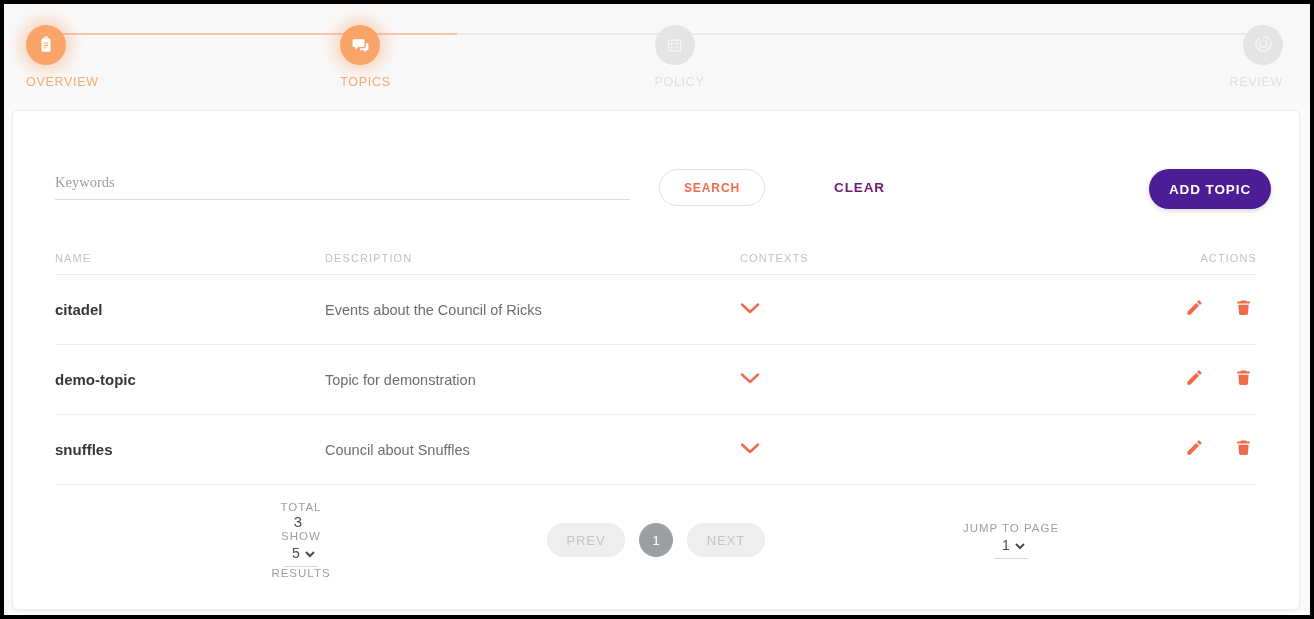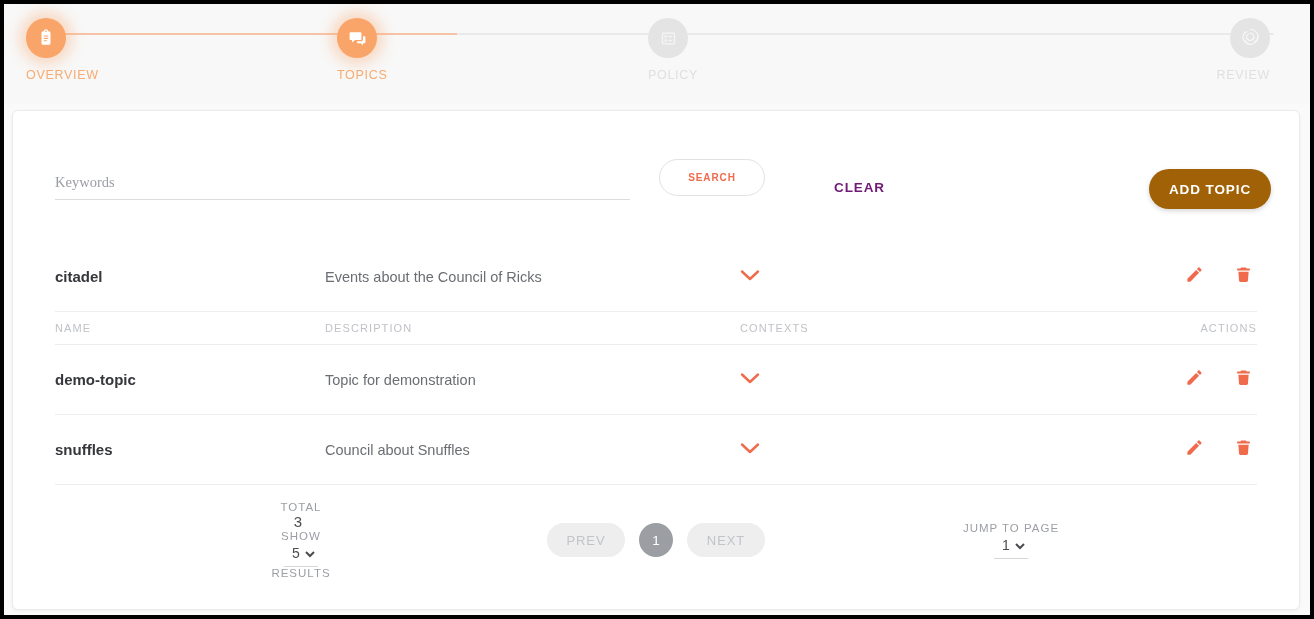--- a/index.html
+++ b/index.html
@@ -41,23 +41,23 @@
   .stepper-track-done {
     position: absolute;
     left: 0;
     top: 0;
     width: 33.6%;
     height: 2px;
     background: #f7c3a6;
   }
   .steps {
     position: absolute;
-    left: 0; right: 18px; top: 0;
-    display: flex;
-    padding: 4px 18px;
+    left: 0; right: 5px; top: 0;
+    display: flex;
+    padding: 11px 18px;
   }
   .step {
     flex: 1;
     display: flex;
     flex-direction: column;
     position: relative;
   }
   .step:first-child { align-items: flex-start; padding-left: 4px; }
   .step:last-child  { align-items: flex-end;  padding-right: 4px; }
 
@@ -125,28 +125,28 @@
     color: #55575c;
     padding: 0 0 8px 0;
     background: transparent;
     font-family: Liberation Serif, serif;
   }
   .keywords-input::placeholder { color: #9a9da3; }
 
   .btn-search {
     position: absolute;
     left: 646px;
-    top: 48px;
+    top: 58px;
     width: 106px;
     height: 37px;
     border-radius: 19px;
     border: 1px solid #e2e2e2;
     background: #fff;
     color: #ef6b4c;
-    font-size: 10px;
+    font-size: 12px;
     font-weight: bold;
     letter-spacing: 0.9px;
     cursor: pointer;
     font-family: "Liberation Sans", sans-serif;
   }
   .btn-clear {
     position: absolute;
     left: 807px;
     top: 58px;
     height: 37px;
@@ -161,21 +161,21 @@
     font-family: "Liberation Sans", sans-serif;
   }
   .btn-add {
     position: absolute;
     right: 28px;
     top: 58px;
     width: 122px;
     height: 40px;
     border-radius: 22px;
     border: none;
-    background: #a16207;
+    background: #4c1d95;
     color: #ffffff;
     font-size: 13.5px;
     font-weight: bold;
     letter-spacing: 0.9px;
     cursor: pointer;
     box-shadow: 0 2px 5px rgba(0,0,0,0.16);
     font-family: "Liberation Sans", sans-serif;
   }
 
   
@@ -374,20 +374,27 @@
       <div class="keywords-wrap">
         <input class="keywords-input" type="text" placeholder="Keywords" style="">
       </div>
       <button class="btn-search">SEARCH</button>
       <button class="btn-clear">CLEAR</button>
       <button class="btn-add">ADD TOPIC</button>
     </div>
 
     <div class="table">
 
+      <div class="trow thead">
+        <div class="cell c-name">NAME</div>
+        <div class="cell c-desc">DESCRIPTION</div>
+        <div class="cell c-ctx">CONTEXTS</div>
+        <div class="cell c-actions">ACTIONS</div>
+      </div>
+
       <div class="trow tbody-row">
         <div class="cell c-name cell-name">citadel</div>
         <div class="cell c-desc cell-desc">Events about the Council of Ricks</div>
         <div class="cell c-ctx">
           <span class="chev">
             <svg width="20" height="13" viewBox="0 0 20 13">
                 <path d="M2 2.5 L10 10 L18 2.5" fill="none" stroke="#ef6b4c" stroke-width="2.4" stroke-linecap="round" stroke-linejoin="round"></path>
               </svg>
           </span>
         </div>
@@ -400,27 +407,20 @@
             </span>
             <span>
               <svg width="19" height="19" viewBox="0 0 24 24" fill="#ef6b4c">
                   <path d="M9 3h6l1 1.5h4V7H4V4.5h4L9 3zM5.5 8.5h13L17.6 20a1.6 1.6 0 0 1-1.6 1.4H8A1.6 1.6 0 0 1 6.4 20L5.5 8.5z"></path>
                 </svg>
             </span>
           </span>
         </div>
       </div>
 
-      <div class="trow thead">
-        <div class="cell c-name">NAME</div>
-        <div class="cell c-desc">DESCRIPTION</div>
-        <div class="cell c-ctx">CONTEXTS</div>
-        <div class="cell c-actions">ACTIONS</div>
-      </div>
-
       <div class="trow tbody-row">
         <div class="cell c-name cell-name">demo-topic</div>
         <div class="cell c-desc cell-desc">Topic for demonstration</div>
         <div class="cell c-ctx">
           <span class="chev">
             <svg width="20" height="13" viewBox="0 0 20 13">
                 <path d="M2 2.5 L10 10 L18 2.5" fill="none" stroke="#ef6b4c" stroke-width="2.4" stroke-linecap="round" stroke-linejoin="round"></path>
               </svg>
           </span>
         </div>

